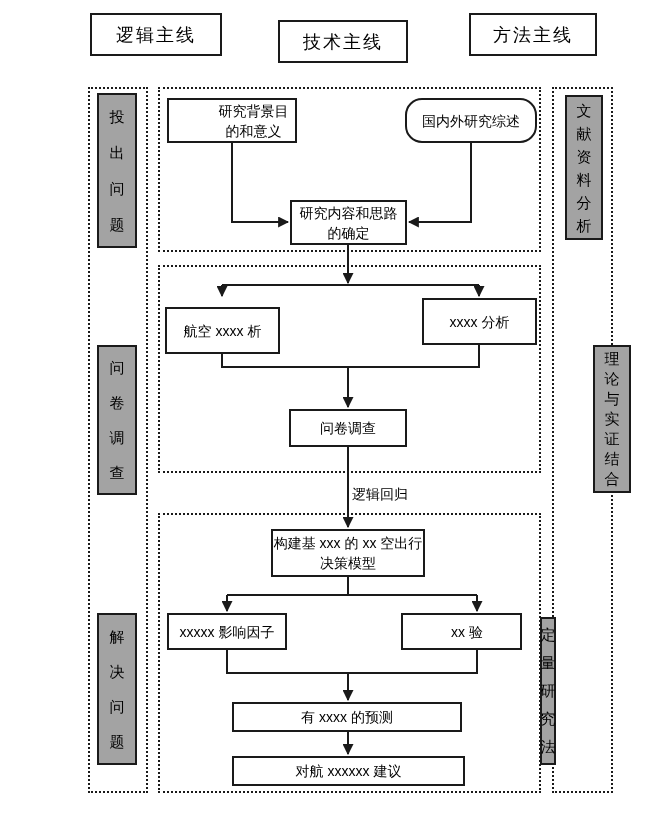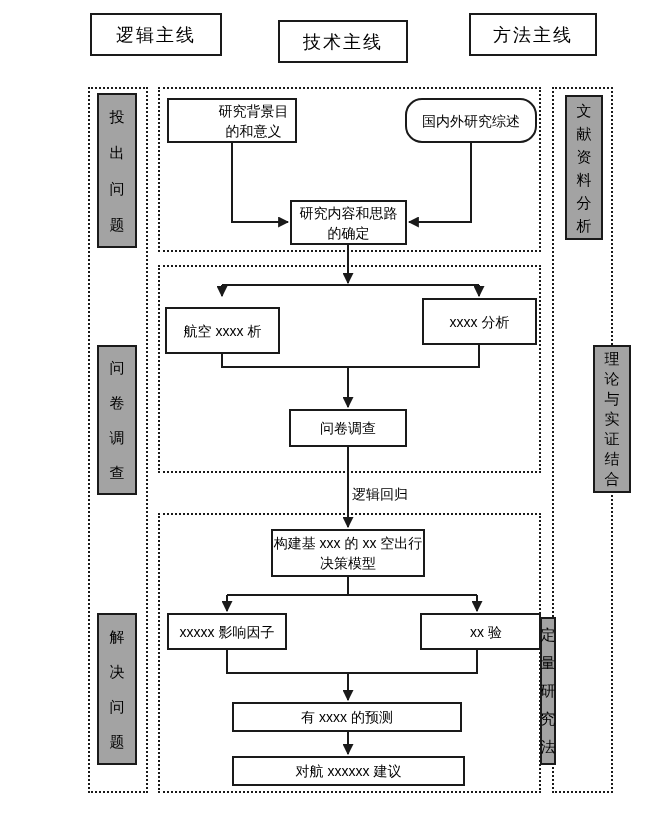--- a/index.html
+++ b/index.html
@@ -133,21 +133,21 @@
   <div class="fnode" style="left:289px; top:409px; width:118px; height:38px;">
     <span>问卷调查</span>
   </div>
   <div class="fnode" style="left:271px; top:529px; width:154px; height:48px;">
     <span>构建基 xxx 的 xx 空出行</span>
     <span>决策模型</span>
   </div>
   <div class="fnode" style="left:167px; top:613px; width:120px; height:37px;">
     <span>xxxxx 影响因子</span>
   </div>
-  <div class="fnode" style="left:420px; top:613px; width:121px; height:37px;padding-left:11px;">
+  <div class="fnode" style="left:401px; top:613px; width:121px; height:37px;padding-left:11px;">
     <span>xx 验</span>
   </div>
   <div class="fnode" style="left:232px; top:702px; width:230px; height:30px;">
     <span>有 xxxx 的预测</span>
   </div>
   <div class="fnode" style="left:232px; top:756px; width:233px; height:30px;">
     <span>对航 xxxxxx 建议</span>
   </div>
 
   <div class="edge-label" style="left:352px; top:486px;">逻辑回归</div>

